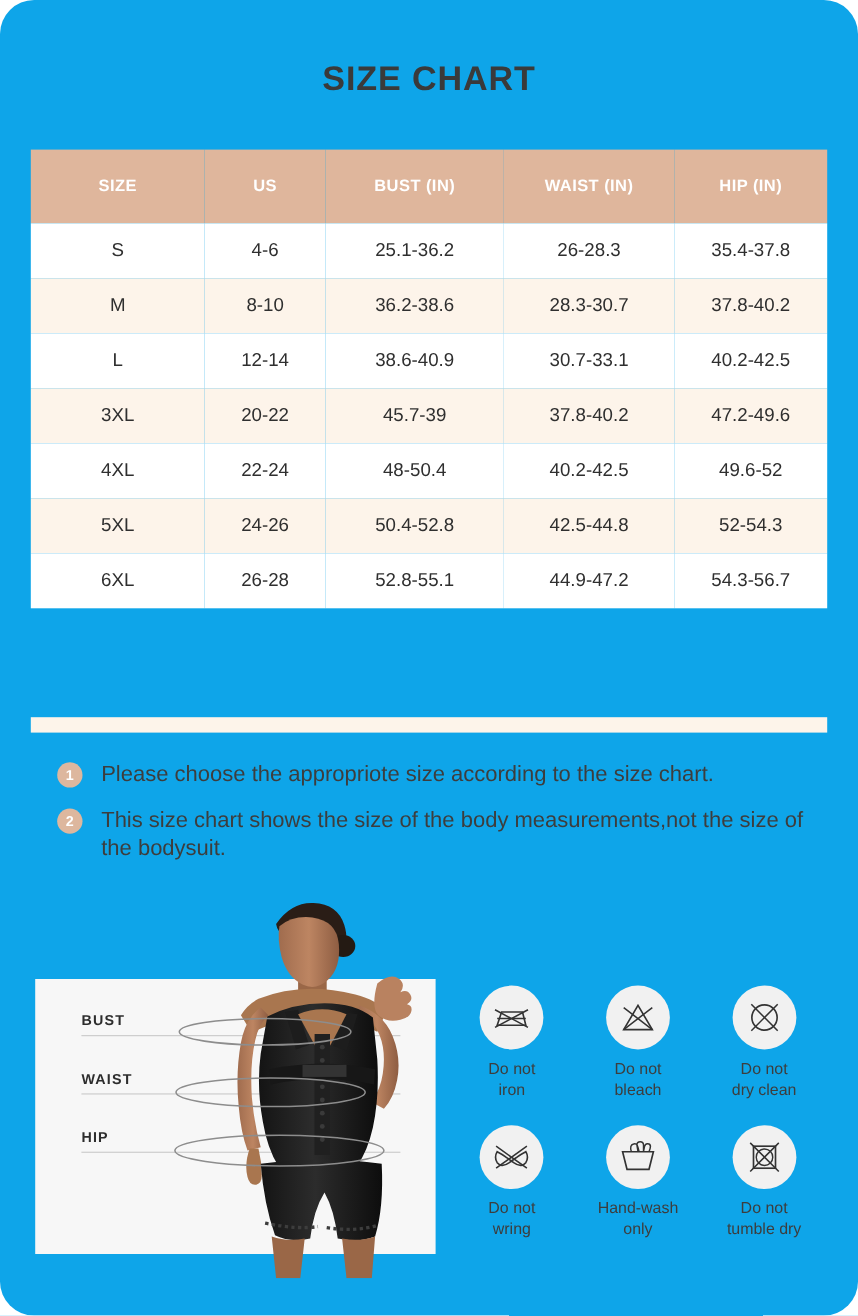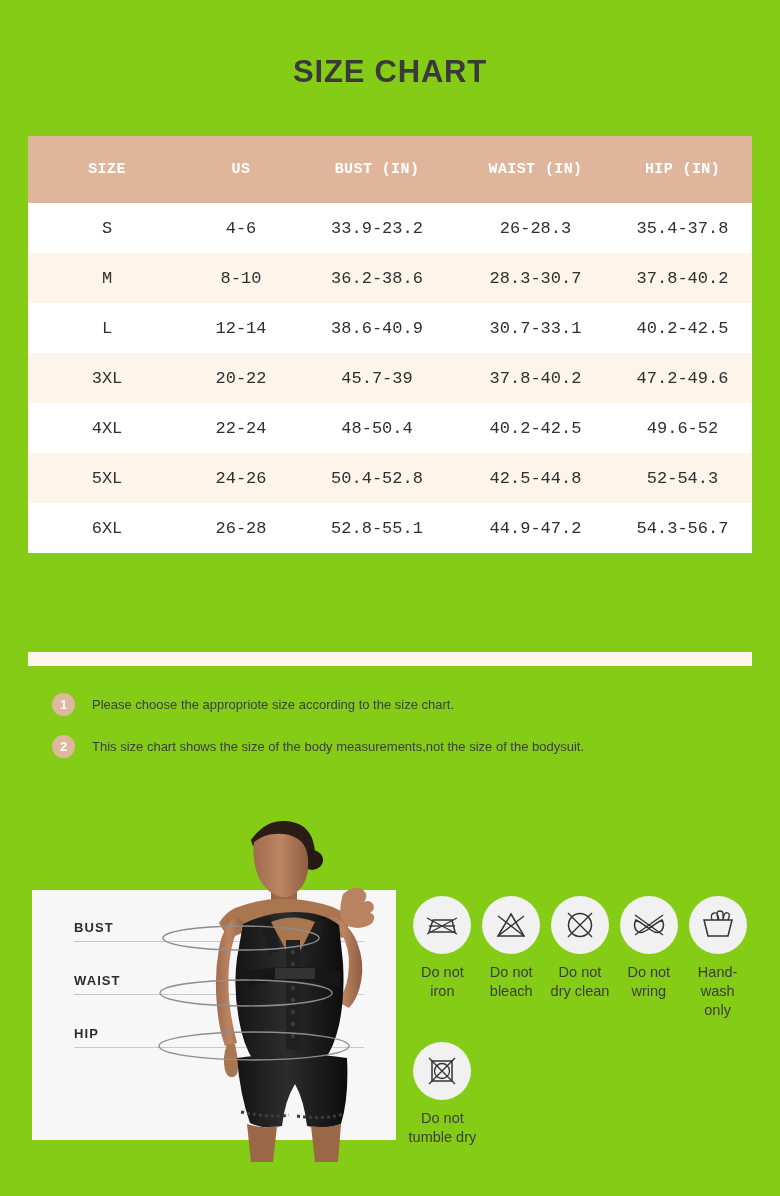--- a/index.html
+++ b/index.html
@@ -9,22 +9,23 @@
     height: 1196px;
     background: #ffffff;
     font-family: "Liberation Sans", sans-serif;
     -webkit-font-smoothing: antialiased;
   }
 
   .page {
     position: relative;
     width: 780px;
     height: 1196px;
-    background: #84cc16;
+    background: #0ea5e9;
     overflow: hidden;
+    border-radius: 31px;
   }
 
   
   .title {
     position: absolute;
     top: 54px;
     left: 0;
     width: 780px;
     text-align: center;
     font-size: 31px;
@@ -40,21 +41,20 @@
     top: 136px;
     width: 724px;
     border-collapse: collapse;
     table-layout: fixed;
   }
   .size-table th,
   .size-table td {
     text-align: center;
     border: 0;
     padding: 14px;
-    font-family: Liberation Mono, monospace;
   }
   .size-table thead th {
     height: 67px;
     background: #dfb69c;
     color: #ffffff;
     font-size: 15px;
     font-weight: 700;
     letter-spacing: 0.4px;
     vertical-align: middle;
   }
@@ -103,25 +103,24 @@
     background: #ddb79e;
     color: #ffffff;
     font-size: 13px;
     font-weight: 700;
     line-height: 23px;
     text-align: center;
     margin-top: 1px;
   }
   .note-text {
     margin-left: 17px;
-    font-size: 13px;
+    font-size: 20px;
     line-height: 25px;
     color: #3d3d3d;
     max-width: 640px;
-    text-align: center;
   }
 
   
   .diagram {
     position: absolute;
     left: 32px;
     top: 890px;
     width: 364px;
     height: 250px;
     background: #f7f7f7;
@@ -157,21 +156,21 @@
     pointer-events: none;
   }
 
   
   .care-grid {
     position: absolute;
     left: 408px;
     top: 896px;
     width: 344px;
     display: grid;
-    grid-template-columns: repeat(5, 1fr);
+    grid-template-columns: repeat(3, 1fr);
     row-gap: 22px;
   }
   .care-item {
     display: flex;
     flex-direction: column;
     align-items: center;
   }
   .care-circle {
     width: 58px;
     height: 58px;
@@ -204,21 +203,21 @@
         <th class="col-us">US</th>
         <th class="col-bust">BUST (IN)</th>
         <th class="col-waist">WAIST (IN)</th>
         <th class="col-hip">HIP (IN)</th>
       </tr>
     </thead>
     <tbody>
       <tr>
         <td>S</td>
         <td>4-6</td>
-        <td>33.9-23.2</td>
+        <td>25.1-36.2</td>
         <td>26-28.3</td>
         <td>35.4-37.8</td>
       </tr>
       <tr class="alt">
         <td>M</td>
         <td>8-10</td>
         <td>36.2-38.6</td>
         <td>28.3-30.7</td>
         <td>37.8-40.2</td>
       </tr>

